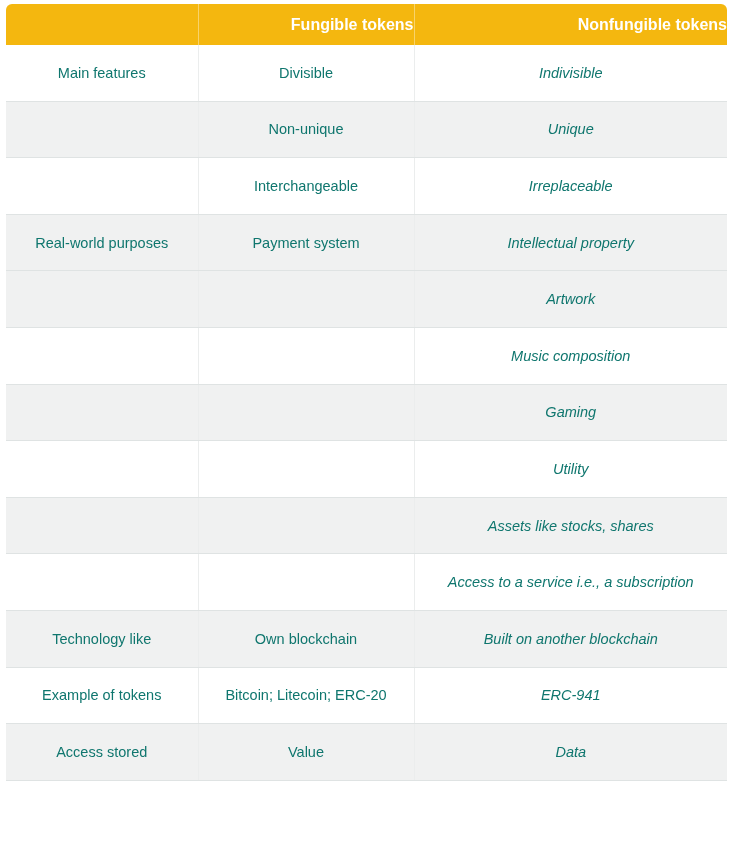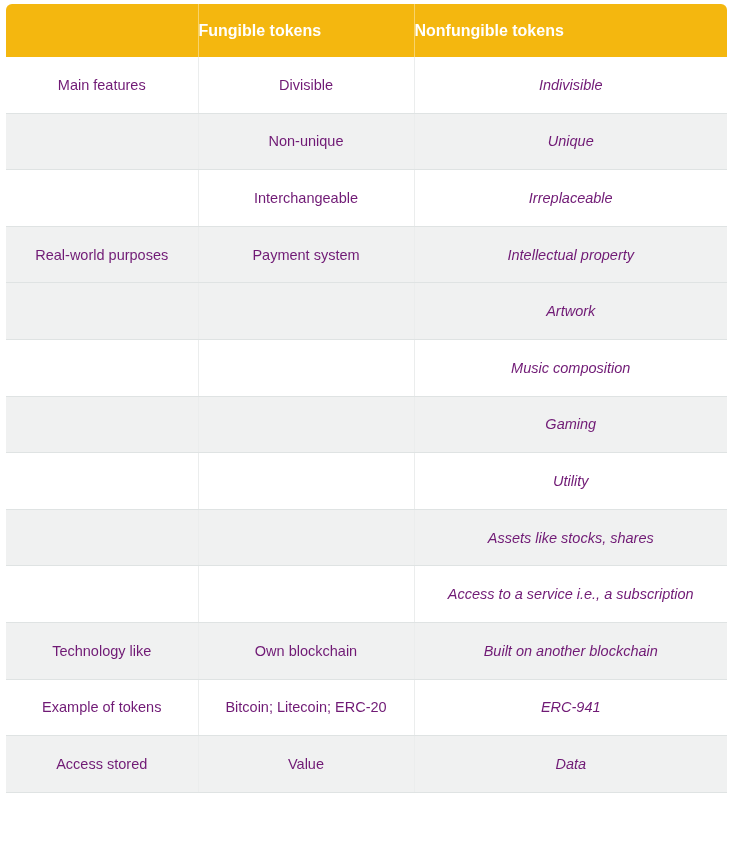--- a/index.html
+++ b/index.html
@@ -7,28 +7,28 @@
            font-family: "Liberation Sans", "DejaVu Sans", sans-serif; }
     .table {
       position: absolute; left: 6px; top: 4px; width: 721px;
       border-collapse: collapse; table-layout: fixed;
     }
     .table col.c1 { width: 192px; }
     .table col.c2 { width: 216px; }
     .table col.c3 { width: 313px; }
     .table thead th {
       background: #f4b70f; color: #ffffff; font-weight: bold;
-      font-size: 16px; height: 53px; padding: 0; text-align: left;
+      font-size: 16px; height: 41px; padding: 0; text-align: right;
       border-right: 1px solid #f8d36b;
     }
     .table thead th:first-child { border-top-left-radius: 6px; }
     .table thead th:last-child { border-top-right-radius: 6px; border-right: none; }
     .table tbody td {
       height: 55.6px; padding: 0; text-align: center; vertical-align: middle;
-      color: #701a75; font-size: 14.5px;
+      color: #0f766e; font-size: 14.5px;
       border-right: 1px solid #ebeded;
       border-bottom: 1px solid #dfe3e3;
     }
     .table tbody td:last-child { border-right: none; font-style: italic; }
     .table tbody tr.odd td { background: #ffffff; }
     .table tbody tr.even td { background: #f0f1f1; }
   </style>
 </head>
 <body>
 

